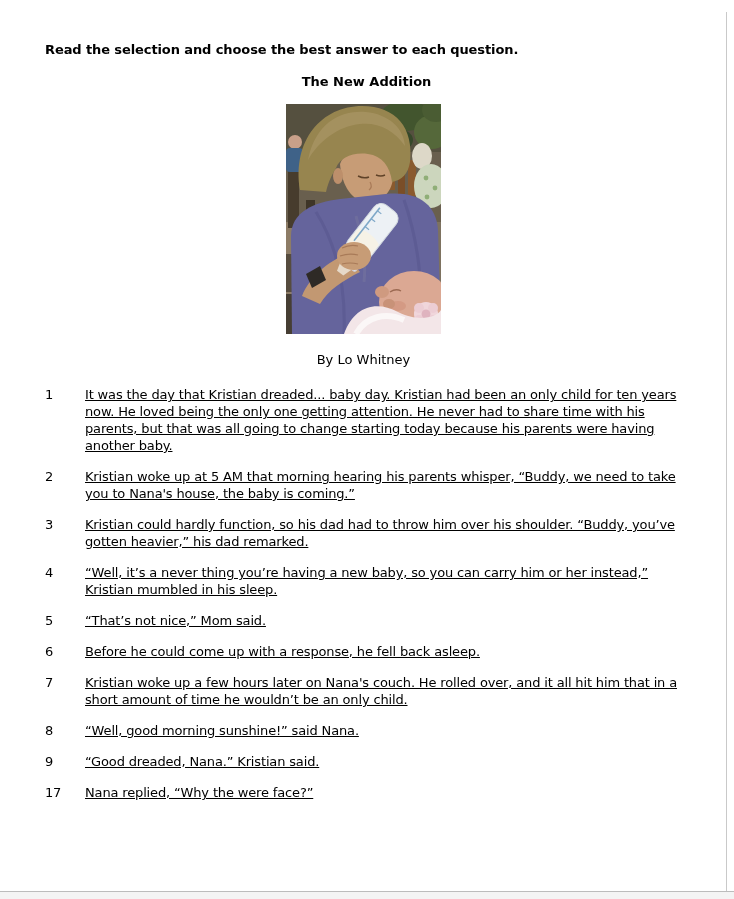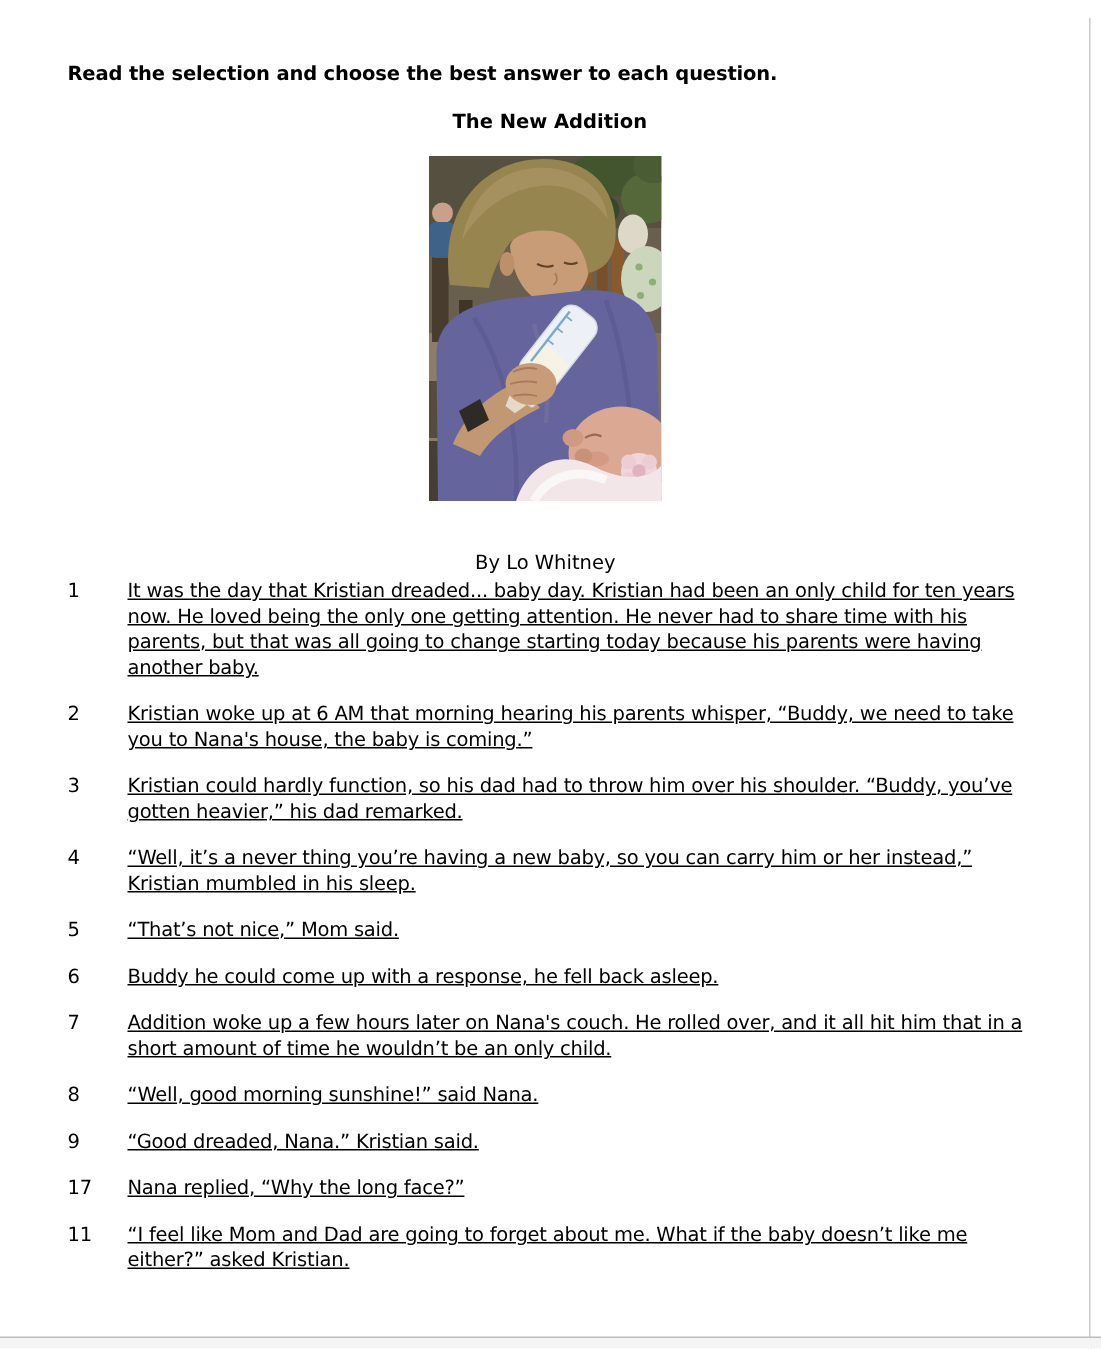--- a/index.html
+++ b/index.html
@@ -30,21 +30,21 @@
   .story-title{
     position:absolute;left:0;top:62px;width:733px;
     text-align:center;font-size:13px;font-weight:bold;
   }
   .photo-wrap{
     position:absolute;left:286px;top:92px;width:155px;height:230px;
     overflow:hidden;
   }
   .photo-wrap svg{display:block;width:155px;height:230px;}
   .byline{
-    position:absolute;left:0;top:356px;width:727px;
+    position:absolute;left:0;top:340px;width:727px;
     text-align:center;font-size:13px;
   }
   .passage{
     position:absolute;left:45px;top:374px;width:650px;
   }
   .para{
     display:flex;align-items:flex-start;
     font-size:13px;line-height:17px;letter-spacing:-0.15px;
     margin:0 0 14px 0;
   }
@@ -162,64 +162,60 @@
   <div class="byline">By Lo Whitney</div>
 
   <div class="passage">
   <div class="para">
     <div class="num">1</div>
     <div class="txt">It was the day that Kristian dreaded... baby day. Kristian had been an only child for ten years now. He loved being the only one getting attention. He never had to share time with his parents, but that was all going to change starting today because his parents were having another baby.</div>
   </div>
 
   <div class="para">
     <div class="num">2</div>
-    <div class="txt">Kristian woke up at 6 AM that morning hearing his parents whisper, “Buddy, we need to take you to Nana's house, the baby is coming.”</div>
+    <div class="txt">Kristian woke up at 5 AM that morning hearing his parents whisper, “Buddy, we need to take you to Nana's house, the baby is coming.”</div>
   </div>
 
   <div class="para">
     <div class="num">3</div>
     <div class="txt">Kristian could hardly function, so his dad had to throw him over his shoulder. “Buddy, you’ve gotten heavier,” his dad remarked.</div>
   </div>
 
   <div class="para">
     <div class="num">4</div>
     <div class="txt">“Well, it’s a never thing you’re having a new baby, so you can carry him or her instead,” Kristian mumbled in his sleep.</div>
   </div>
 
   <div class="para">
     <div class="num">5</div>
     <div class="txt">“That’s not nice,” Mom said.</div>
   </div>
 
   <div class="para">
     <div class="num">6</div>
-    <div class="txt">Buddy he could come up with a response, he fell back asleep.</div>
+    <div class="txt">Before he could come up with a response, he fell back asleep.</div>
   </div>
 
   <div class="para">
     <div class="num">7</div>
-    <div class="txt">Addition woke up a few hours later on Nana's couch. He rolled over, and it all hit him that in a short amount of time he wouldn’t be an only child.</div>
+    <div class="txt">Kristian woke up a few hours later on Nana's couch. He rolled over, and it all hit him that in a short amount of time he wouldn’t be an only child.</div>
   </div>
 
   <div class="para">
     <div class="num">8</div>
     <div class="txt">“Well, good morning sunshine!” said Nana.</div>
   </div>
 
   <div class="para">
     <div class="num">9</div>
     <div class="txt">“Good dreaded, Nana.” Kristian said.</div>
   </div>
 
   <div class="para">
     <div class="num">17</div>
-    <div class="txt">Nana replied, “Why the long face?”</div>
-  </div>
-
-  <div class="para">
-    <div class="num">11</div>
-    <div class="txt">“I feel like Mom and Dad are going to forget about me. What if the baby doesn’t like me either?” asked Kristian.</div>
-  </div>
+    <div class="txt">Nana replied, “Why the were face?”</div>
+  </div>
+
 </div>
 </div>
 
 <div class="footer-line"></div>
 <div class="footer-strip"></div>
 
 </body></html>

